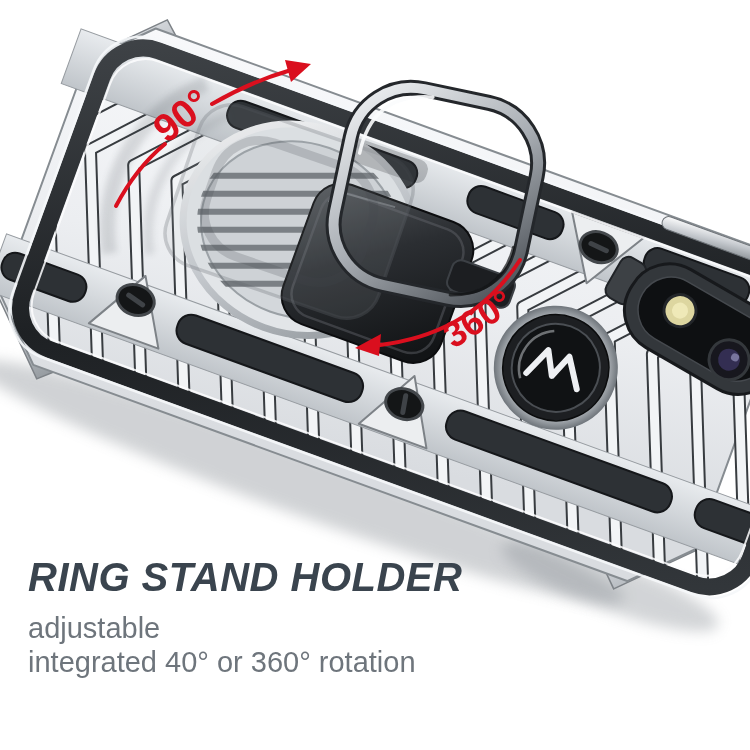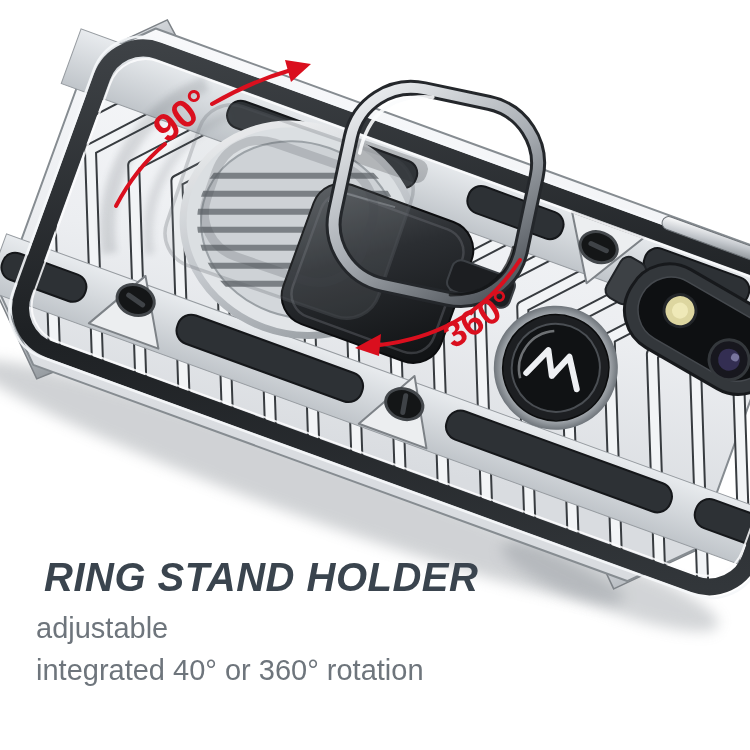--- a/index.html
+++ b/index.html
@@ -4,23 +4,23 @@
 <style>
   html,body{margin:0;padding:0;background:#fff;}
   #stage{position:relative;width:750px;height:750px;background:#ffffff;overflow:hidden;
          font-family:"Liberation Sans",sans-serif;}
   #stage svg{position:absolute;left:0;top:0;}
   .rot-label{position:absolute;font-weight:700;color:#da0f1e;line-height:1;
              font-family:"Liberation Sans",sans-serif;}
   #label-90{left:152px;top:96px;font-size:39px;transform:rotate(-38deg);}
   #label-360{left:441px;top:301px;font-size:36px;transform:rotate(-33deg);}
   .caption{position:absolute;left:28px;top:556px;}
-  .caption h1{margin:0 0 13px 16px;font-size:40px;line-height:1.05;font-weight:700;
+  .caption h1{margin:0 0 13px 0;font-size:40px;line-height:1.05;font-weight:700;
               font-style:italic;color:#3a444e;letter-spacing:0.5px;}
-  .caption p{margin:8px;font-size:29px;line-height:34px;color:#6e757c;font-weight:400;}
+  .caption p{margin:0;font-size:29px;line-height:34px;color:#6e757c;font-weight:400;}
 </style>
 </head>
 <body>
 
 <div id="stage">
 
 <svg width="750" height="750" viewBox="0 0 750 750">
   <defs>
     <linearGradient id="bodyGrad" x1="0" y1="0" x2="0.3" y2="1">
       <stop offset="0" stop-color="#f8f9fb"></stop>

